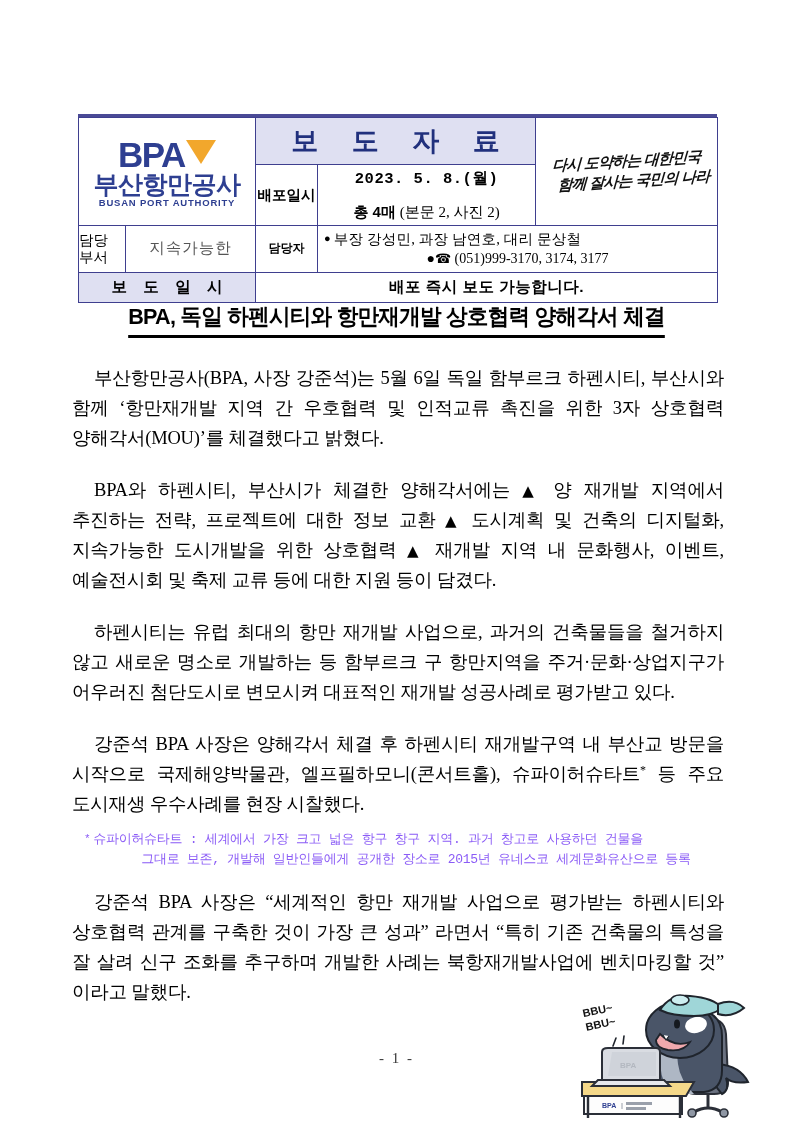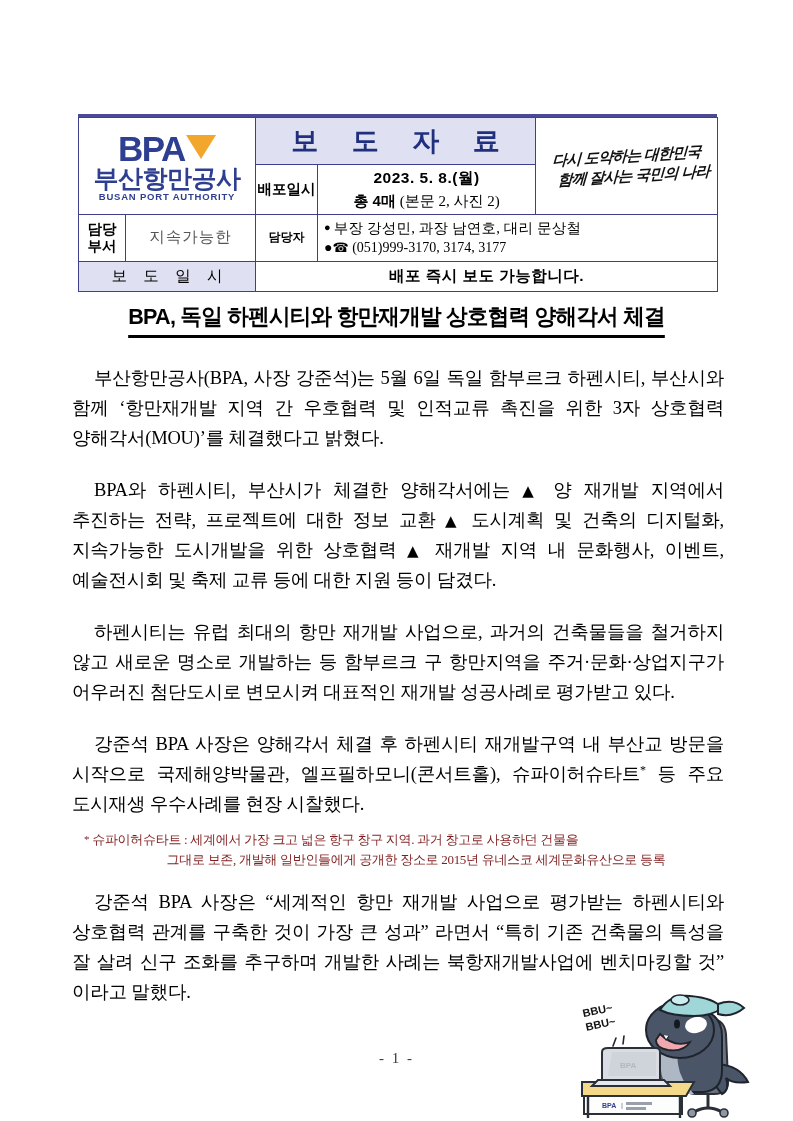--- a/index.html
+++ b/index.html
@@ -143,40 +143,39 @@
     color: #000;
     width: 62px;
   }
   .date-cell {
     background: #ffffff;
     text-align: center;
     padding: 3px 4px !important;
     border-left: 1px dotted #6a6ab0 !important;
   }
   .date-line1 {
-    font-family: Liberation Sans, sans-serif;
+    font-family: Liberation Mono, monospace;
     font-weight: bold;
     font-size: 15.5px;
     letter-spacing: 0.5px;
   }
   .date-line2 {
     font-size: 15px;
-    margin-top: 3px;
+    margin-top: 14px;
   }
   .date-line2 b {
     font-family: "Liberation Sans", sans-serif;
     font-size: 15px;
   }
 
   .dept-label-cell {
     width: 47px;
     background: #ffffff;
-    text-align: center;
-    font-family: "Liberation Sans", sans-serif;
-    font-weight: bold;
+    font-family: "Liberation Sans", sans-serif;
+    font-weight: normal;
     font-size: 14.5px;
     line-height: 1.15;
   }
   .dept-val-cell {
     width: 130px;
     background: #ffffff;
     text-align: center;
     font-size: 15.5px;
     letter-spacing: 1px;
     border-left: 1px dotted #6a6ab0 !important;
@@ -194,28 +193,28 @@
     background: #ffffff;
     padding: 3px 6px !important;
     border-left: 1px dotted #6a6ab0 !important;
   }
   .person-row {
     font-size: 14.5px;
     line-height: 1.4;
     letter-spacing: 0.2px;
   }
   .person-row .bullet { font-size: 11px; vertical-align: 2px; margin-right: 3px; }
-  .phone-row { font-size: 14px; line-height: 1.4; }
+  .phone-row { font-size: 14px; line-height: 1.4; text-align: center; }
   .tel-glyph { font-family: "DejaVu Sans", sans-serif; font-size: 13px; font-weight: bold; }
 
   .embargo-label-cell {
     background: #dfe0f2;
     text-align: center;
     font-family: "Liberation Sans", sans-serif;
-    font-weight: normal;
+    font-weight: bold;
     font-size: 15.5px;
     letter-spacing: 6px;
     padding-left: 6px !important;
     height: 29px;
   }
   .embargo-val-cell {
     background: #ffffff;
     text-align: center;
     font-family: "Liberation Sans", sans-serif;
     font-weight: bold;
@@ -259,24 +258,24 @@
     text-indent: 22px;
     letter-spacing: -0.2px;
     word-break: keep-all;
   }
   p.para:last-child { margin-bottom: 0; }
   .tri { font-family: "DejaVu Sans", sans-serif; font-size: 15px; }
   .sup-star { font-size: 12px; vertical-align: 6px; }
 
   .footnote {
     margin: -12px 0 18px 0;
-    font-family: Liberation Serif, serif;
+    font-family: Liberation Mono, monospace;
     font-size: 13px;
     line-height: 1.55;
-    color: #7f1d1d;
+    color: #8b5cf6;
     padding-left: 24px;
     text-indent: -12px;
     letter-spacing: -0.3px;
     word-break: keep-all;
   }
   .footnote .fn-star { font-size: 11px; vertical-align: 1px; margin-right: 3px; }
   .footnote .fn-l2 { display: block; text-indent: 0; padding-left: 12px; text-align: center; }
 
   
   .page-number {

